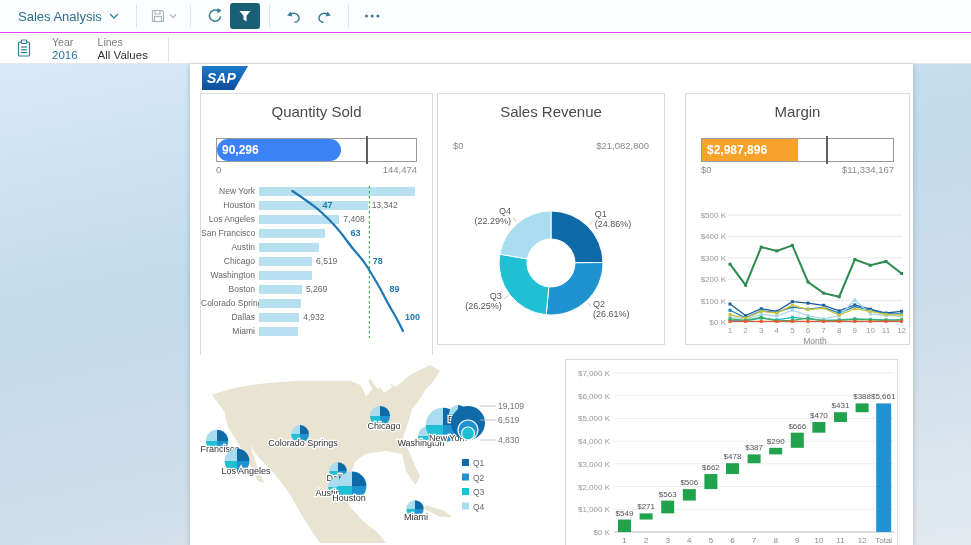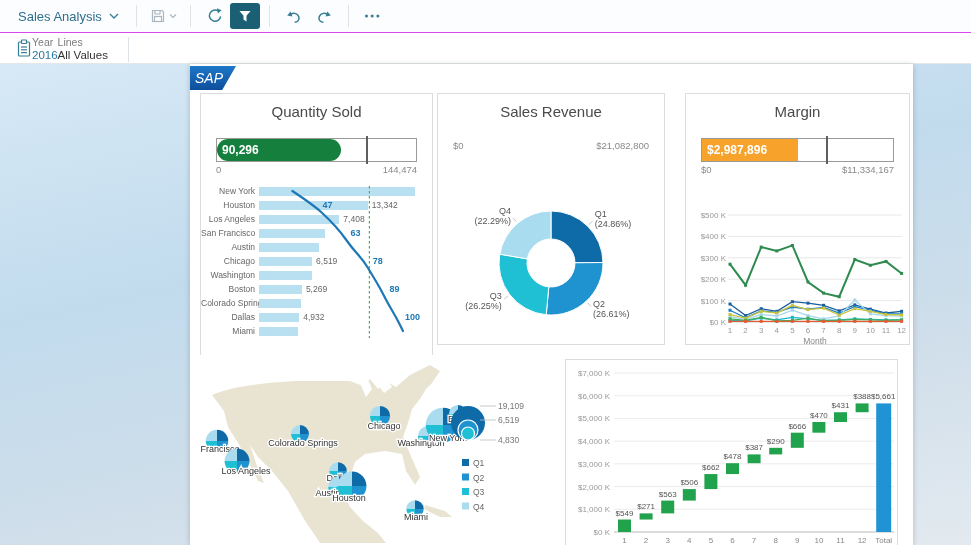--- a/index.html
+++ b/index.html
@@ -9,30 +9,30 @@
   
   .toolbar{height:33px;display:flex;align-items:center;padding:0 10px;background:#fcfdfe;border-bottom:1px solid #d946ef;box-sizing:border-box}
   .app-title{color:#2E6E8E;font-size:13px;display:flex;gap:7px;align-items:center;padding:0 8px;cursor:pointer}
   .tb-btn{display:flex;align-items:center;justify-content:center;min-width:30px;height:26px;border:none;background:transparent;border-radius:3px;cursor:pointer;padding:0 4px;gap:3px}
   .tb-btn.active{background:#1B5F74}
   .tb-sep{width:1px;height:22px;background:#dde3e7;margin:0 9px}
 
   
   .filterbar{height:31px;display:flex;align-items:flex-start;padding:3px 10px 0 16px;background:#fff;border-bottom:1px solid #e2e7ea;box-sizing:border-box}
   .fb-icon{margin-top:3px}
-  .fb-group{line-height:1.2;cursor:pointer}
+  .fb-group{margin-left:20px;line-height:1.2;cursor:pointer}
   .fb-label{font-size:10.5px;color:#7c7c7c}
   .fb-value{font-size:11.5px;color:#333}
   .fb-value.link{color:#2677A0}
   .fb-sep{width:1px;height:25px;background:#dde3e7;margin:1px 0 0 20px}
 
   
   .content{position:relative;height:481px;background:linear-gradient(168deg,#d7e9f6 0%,#c1dbed 38%,#cfdeea 68%,#e3eaf0 100%)}
   .canvas{position:absolute;left:190px;top:0;width:723px;height:481px;background:#fff;box-shadow:0 1px 6px rgba(0,0,0,.2);overflow:hidden}
-  .sap-logo{position:absolute;left:0;top:2px;width:46px;height:24px;background:linear-gradient(180deg,#1e78c8,#0d4e9c);clip-path:polygon(0 0,100% 0,70% 100%,0 100%);color:#fff;font-weight:normal;font-style:italic;font-size:14px;padding-left:5px;line-height:24px;box-sizing:border-box}
+  .sap-logo{position:absolute;left:12px;top:2px;width:46px;height:24px;background:linear-gradient(180deg,#1e78c8,#0d4e9c);clip-path:polygon(0 0,100% 0,70% 100%,0 100%);color:#fff;font-weight:bold;font-style:italic;font-size:14px;padding-left:5px;line-height:24px;box-sizing:border-box}
 
   .panel{position:absolute;background:#fff;border:1px solid #dcdcdc;box-sizing:border-box}
   .panel h2{margin:9px 0 0;text-align:center;font-size:15px;font-weight:400;color:#4a4a4a}
   #panel-qty{left:10px;top:29px;width:233px;height:295px}
   #panel-rev{left:247px;top:29px;width:228px;height:252px}
   #panel-margin{left:495px;top:29px;width:225px;height:252px}
   #map-area{position:absolute;left:10px;top:291px;width:330px;height:190px;background:#fff}
   #panel-waterfall{left:375px;top:295px;width:333px;height:192px}
 
   
@@ -145,21 +145,21 @@
 </div>
 
 <div class="content">
   <div class="canvas">
     <div class="sap-logo"><span>SAP</span></div>
 
     <section class="panel" id="panel-qty">
       <h2>Quantity Sold</h2>
       <div class="bullet" id="bullet-0">
         <div class="bullet-track">
-          <div class="bullet-fill" style="width: 62.5%; background: #15803d; border-radius: 11px;">
+          <div class="bullet-fill" style="width: 62.5%; background: #3b82f6; border-radius: 11px;">
               <span>90,296</span>
             </div>
           <div class="bullet-marker" style="left: 75%;"></div>
         </div>
         <div class="bullet-axis">
           <span>0</span>
           <span>144,474</span>
         </div>
       </div>
       <div id="pareto">

